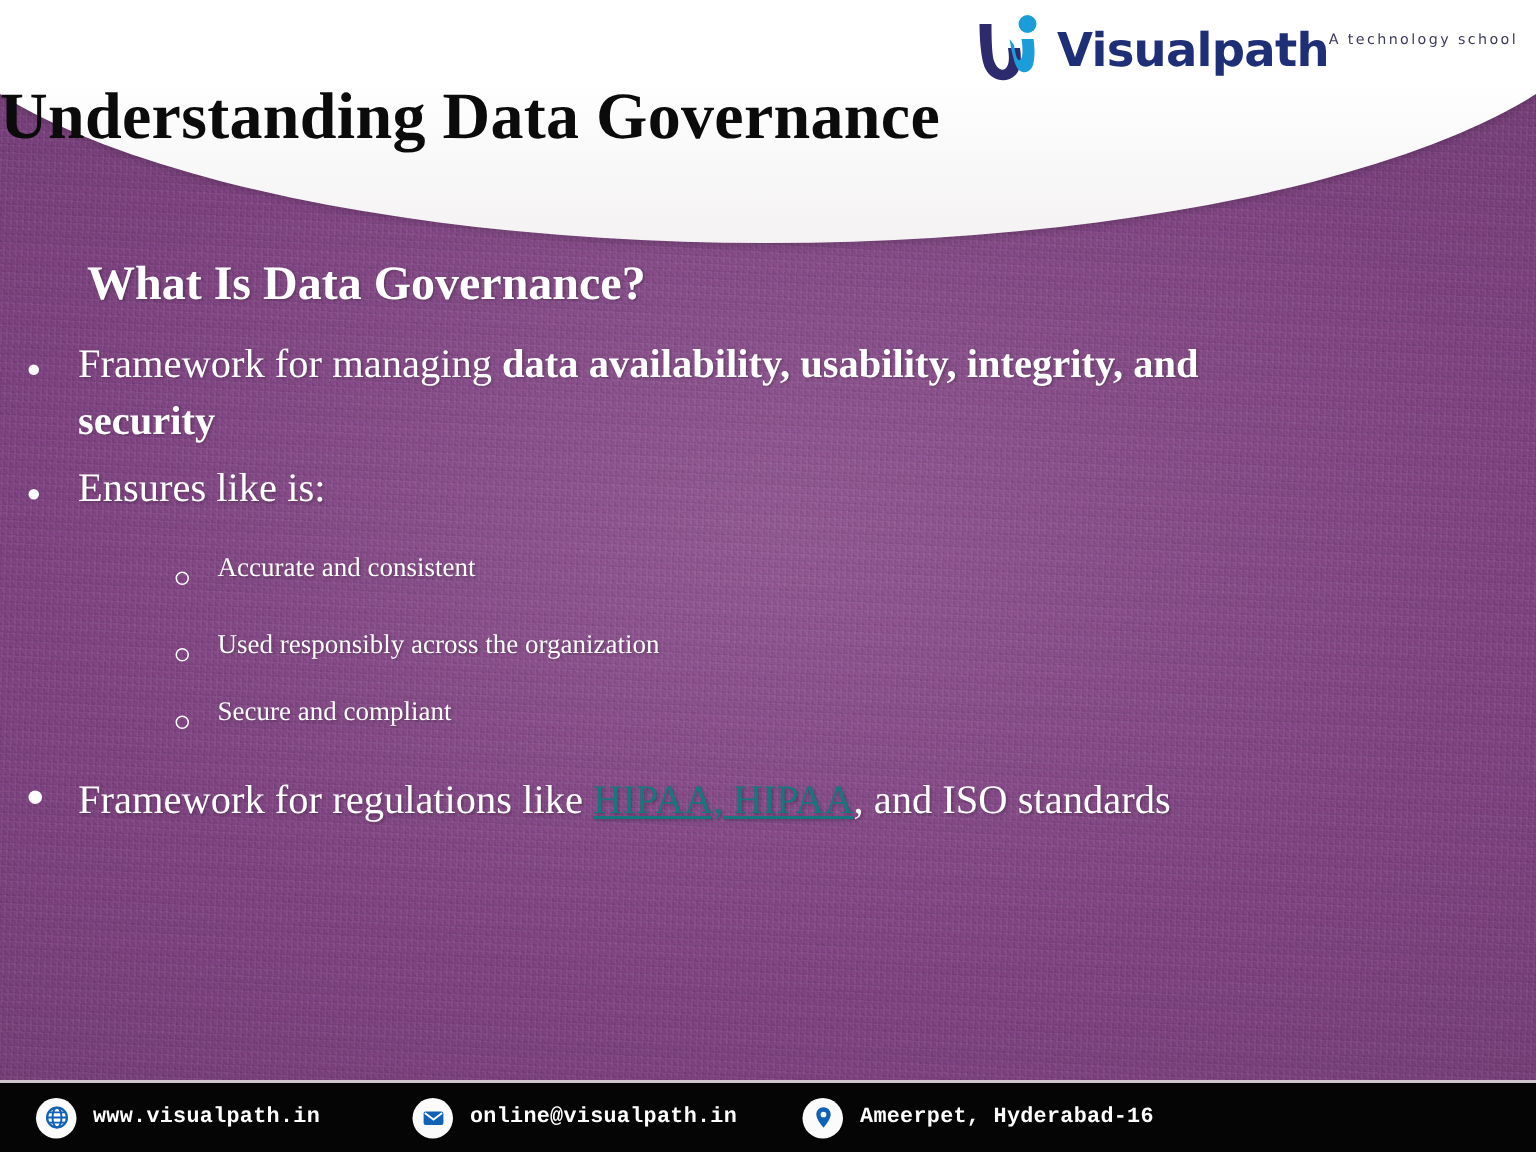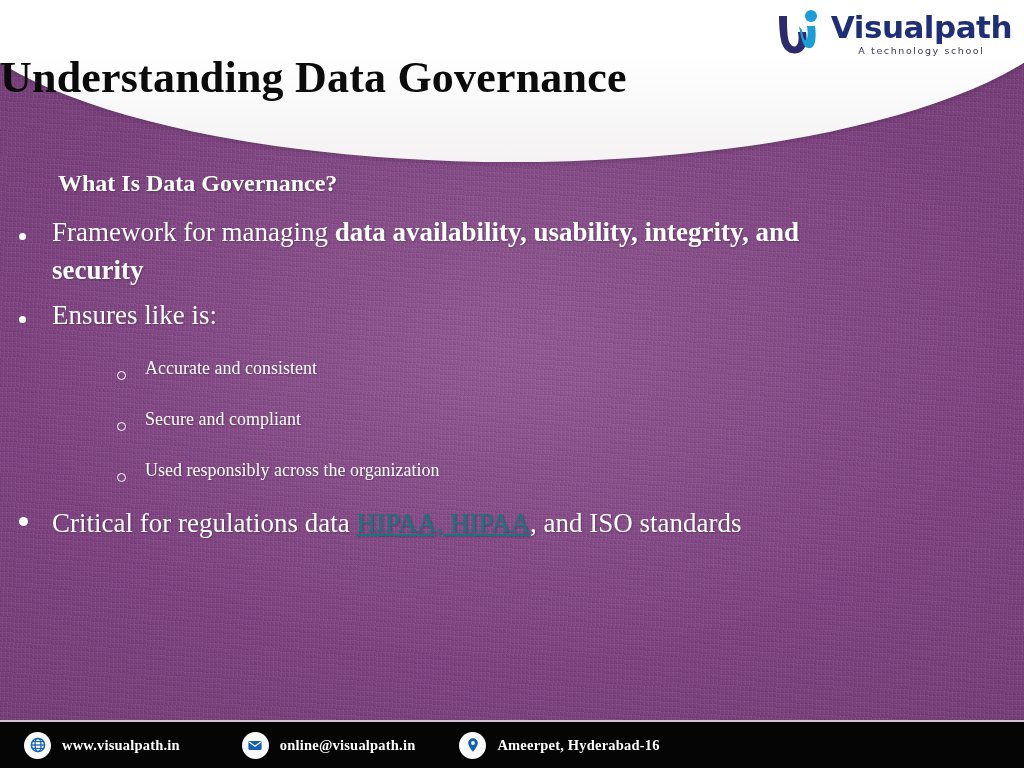--- a/index.html
+++ b/index.html
@@ -31,33 +31,33 @@
     box-shadow:0 2px 5px rgba(0,0,0,0.18);
   }
   .title{
     position:absolute;left:0;top:52px;width:1024px;text-align:left;
     font-size:44px;font-weight:bold;color:#0b0b0b;letter-spacing:.2px;
     font-family:"Liberation Serif", serif;
   }
   
   .logo{position:absolute;right:12px;top:6px;height:56px;display:flex;align-items:center;gap:6px;}
   .logo-mark{width:52px;height:52px;display:block;}
-  .logo-text{display:flex;flex-direction:column;line-height:1;}
+  .logo-text{display:flex;flex-direction:row;line-height:1;}
   .logo-name{
     font-family:"DejaVu Sans", sans-serif;font-weight:bold;font-size:31px;
     color:#1f2f77;letter-spacing:-.5px;
   }
   .logo-tag{
     font-family:"DejaVu Sans", sans-serif;font-size:9.5px;font-weight:normal;
     color:#3b3b5c;letter-spacing:1.6px;text-align:center;margin-top:3px;
   }
   
   .content{position:absolute;left:0;top:170px;width:1024px;}
   .lead{
-    margin:0 0 16px 58px;font-size:24px;font-weight:bold;color:#ffffff;
+    margin:0 0 16px 58px;font-size:32px;font-weight:bold;color:#ffffff;
     text-shadow:1px 1px 2px rgba(0,0,0,.28);
   }
   .b1{
     position:relative;margin:0 0 6px 52px;padding-right:190px;
     font-size:27px;color:#ffffff;line-height:1.42;
     text-shadow:1px 1px 2px rgba(0,0,0,.25);
   }
   .b1 .mark{
     position:absolute;left:-33px;top:20px;width:7px;height:7px;
     border-radius:50%;background:#ffffff;
@@ -79,21 +79,21 @@
     position:absolute;left:0;bottom:0;width:1024px;height:46px;
     background:#050505;display:flex;align-items:center;
     border-top:2px solid #cfc6cd;
   }
   .fitem{display:flex;align-items:center;gap:11px;}
   .fcircle{
     width:27px;height:27px;border-radius:50%;
     background:#fbfbfb;display:flex;align-items:center;justify-content:center;flex:0 0 auto;
   }
   .flabel{
-    font-family:Liberation Serif, serif;font-weight:bold;font-size:14.5px;
+    font-family:Liberation Mono, monospace;font-weight:bold;font-size:14.5px;
     color:#ffffff;letter-spacing:.2px;white-space:nowrap;
   }
 </style>
 </head>
 <body>
 
 <div class="slide">
   <div class="noise"></div>
 
   <div class="header"></div>
@@ -120,29 +120,29 @@
       <span class="mark"></span><span>Framework for managing </span><b>data availability, usability, integrity, and security</b>
     </p>
 
     <p class="b1" style="margin-bottom:22px;">
       <span class="mark"></span><span>Ensures like is:</span>
     </p>
 
     <p class="b2">
       <span class="mark"></span><span>Accurate and consistent</span>
     </p>
+    <p class="b2" style="margin-bottom:20px;">
+      <span class="mark"></span><span>Used responsibly across the organization</span>
+    </p>
     <p class="b2">
       <span class="mark"></span><span>Secure and compliant</span>
     </p>
-    <p class="b2" style="margin-bottom:20px;">
-      <span class="mark"></span><span>Used responsibly across the organization</span>
-    </p>
 
     <p class="b1 big" style="padding-right:20px;">
-      <span class="mark"></span><span>Critical for regulations data </span><a class="link" href="#">HIPAA, HIPAA</a><span>, and ISO standards</span>
+      <span class="mark"></span><span>Framework for regulations like </span><a class="link" href="#">HIPAA, HIPAA</a><span>, and ISO standards</span>
     </p>
 
   </div>
 
   <div class="footer">
     <div class="fitem" style="margin-left:24px;">
       <span class="fcircle">
         <svg width="16" height="16" viewBox="0 0 16 16">
           <circle cx="8" cy="8" r="6.6" fill="none" stroke="#1161b5" stroke-width="1.5"></circle>
           <ellipse cx="8" cy="8" rx="3" ry="6.6" fill="none" stroke="#1161b5" stroke-width="1.3"></ellipse>

